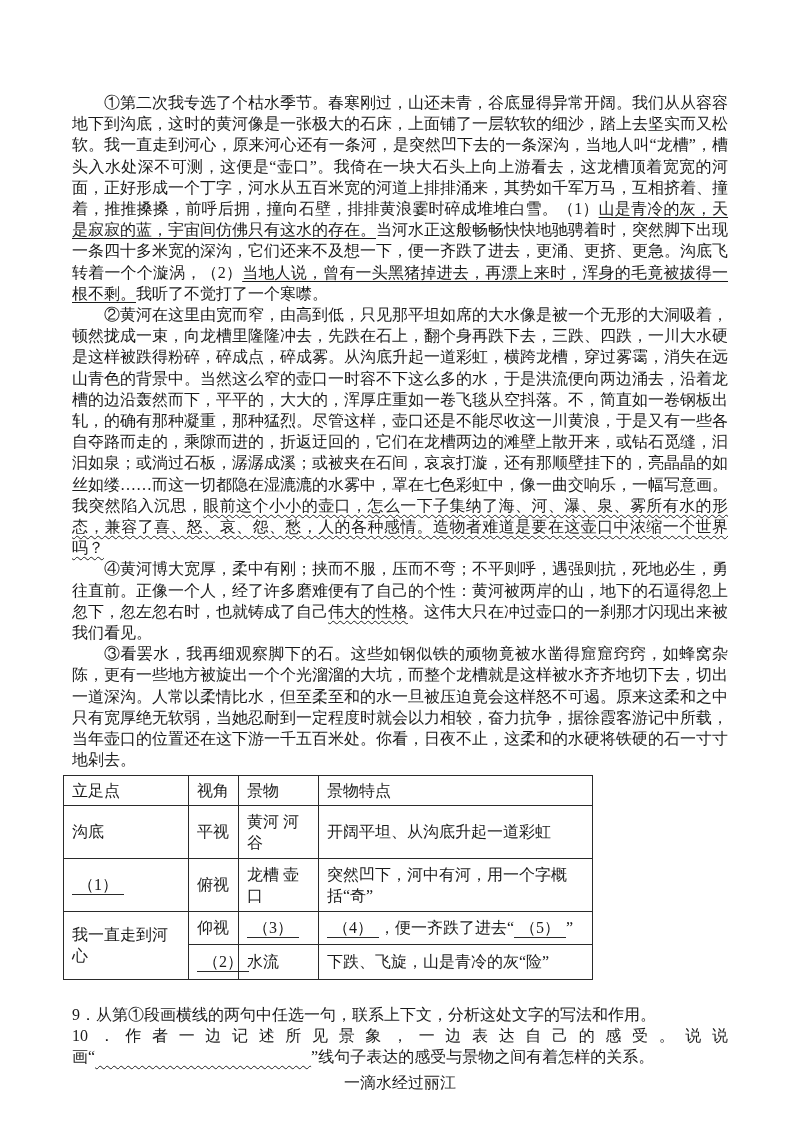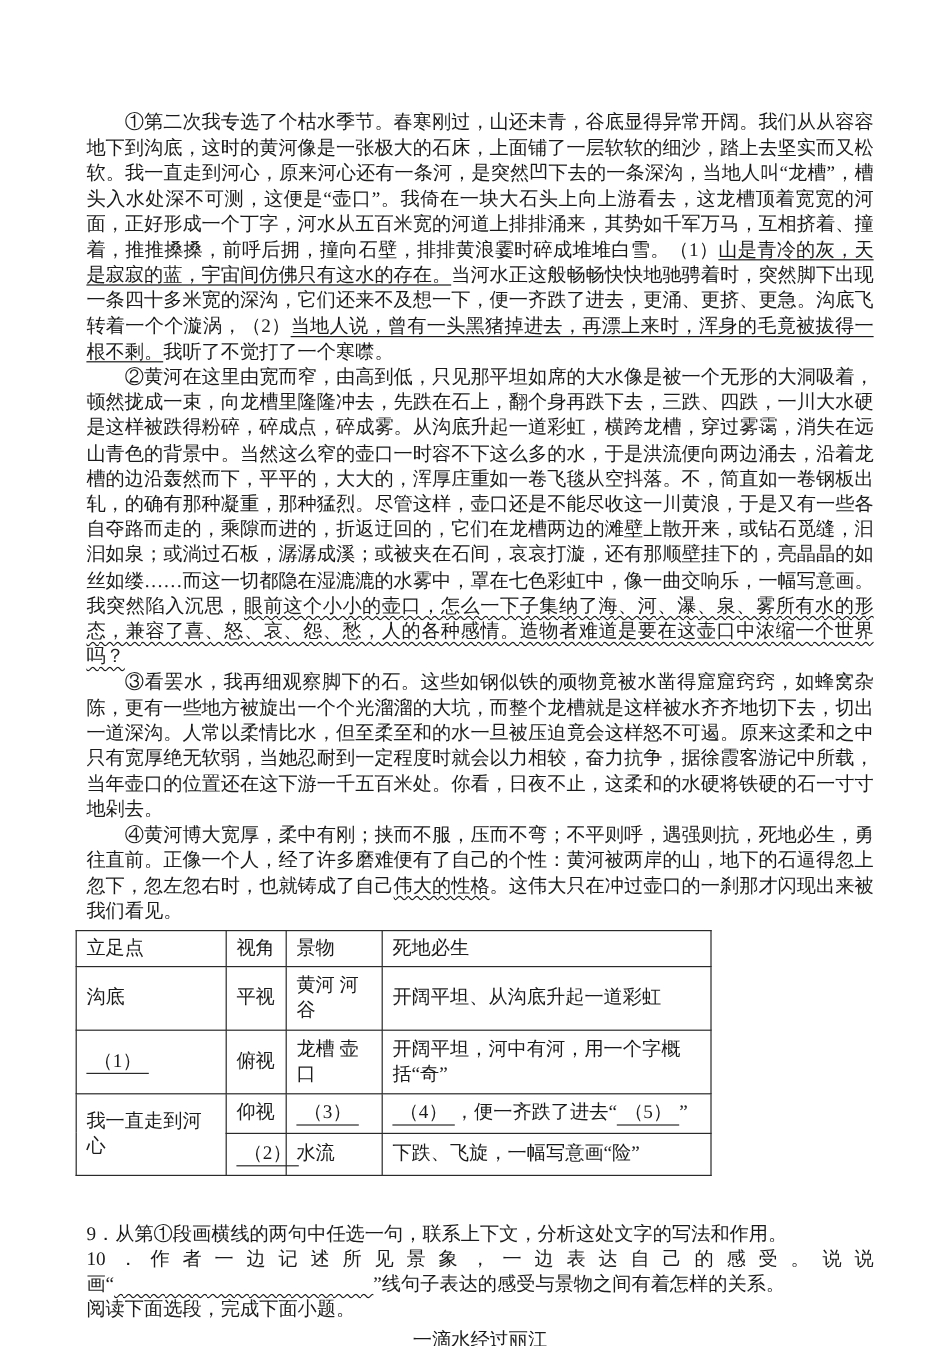--- a/index.html
+++ b/index.html
@@ -53,76 +53,75 @@
   table.q8 tr.r1 td{ height:46px; }
   table.q8 tr.r2 td{ height:46px; }
   table.q8 tr.r3 td{ height:26px; }
   table.q8 tr.r4 td{ height:28px; }
   .blank{
     display:inline-block;
     border-bottom:1px solid #2a2a2a;
     padding:0 6px;
     line-height:18px;
   }
-  .q9{ margin-top:38px; }
+  .q9{ margin-top:24px; }
   .title{
     margin-top:5px;
     text-align:center;
     text-indent:0;
   }
 </style>
 </head>
 <body>
 
 <div class="page">
 
   <p class="para"><span>①第二次我专选了个枯水季节。春寒刚过，山还未青，谷底显得异常开阔。我们从从容容地下到沟底，这时的黄河像是一张极大的石床，上面铺了一层软软的细沙，踏上去坚实而又松软。我一直走到河心，原来河心还有一条河，是突然凹下去的一条深沟，当地人叫“龙槽”，槽头入水处深不可测，这便是“壶口”。我倚在一块大石头上向上游看去，这龙槽顶着宽宽的河面，正好形成一个丁字，河水从五百米宽的河道上排排涌来，其势如千军万马，互相挤着、撞着，推推搡搡，前呼后拥，撞向石壁，排排黄浪霎时碎成堆堆白雪。（1）</span><span class="u-line">山是青冷的灰，天是寂寂的蓝，宇宙间仿佛只有这水的存在。</span><span>当河水正这般畅畅快快地驰骋着时，突然脚下出现一条四十多米宽的深沟，它们还来不及想一下，便一齐跌了进去，更涌、更挤、更急。沟底飞转着一个个漩涡，（2）</span><span class="u-line">当地人说，曾有一头黑猪掉进去，再漂上来时，浑身的毛竟被拔得一根不剩。</span><span>我听了不觉打了一个寒噤。</span></p>
   <p class="para"><span>②黄河在这里由宽而窄，由高到低，只见那平坦如席的大水像是被一个无形的大洞吸着，顿然拢成一束，向龙槽里隆隆冲去，先跌在石上，翻个身再跌下去，三跌、四跌，一川大水硬是这样被跌得粉碎，碎成点，碎成雾。从沟底升起一道彩虹，横跨龙槽，穿过雾霭，消失在远山青色的背景中。当然这么窄的壶口一时容不下这么多的水，于是洪流便向两边涌去，沿着龙槽的边沿轰然而下，平平的，大大的，浑厚庄重如一卷飞毯从空抖落。不，简直如一卷钢板出轧，的确有那种凝重，那种猛烈。尽管这样，壶口还是不能尽收这一川黄浪，于是又有一些各自夺路而走的，乘隙而进的，折返迂回的，它们在龙槽两边的滩壁上散开来，或钻石觅缝，汩汩如泉；或淌过石板，潺潺成溪；或被夹在石间，哀哀打漩，还有那顺壁挂下的，亮晶晶的如丝如缕……而这一切都隐在湿漉漉的水雾中，罩在七色彩虹中，像一曲交响乐，一幅写意画。我突然陷入沉思，</span><span class="wavy">眼前这个小小的壶口，怎么一下子集纳了海、河、瀑、泉、雾所有水的形态，兼容了喜、怒、哀、怨、愁，人的各种感情。造物者难道是要在这壶口中浓缩一个世界吗？</span></p>
+  <p class="para"><span>④黄河博大宽厚，柔中有刚；挟而不服，压而不弯；不平则呼，遇强则抗，死地必生，勇往直前。正像一个人，经了许多磨难便有了自己的个性：黄河被两岸的山，地下的石逼得忽上忽下，忽左忽右时，也就铸成了自己</span><span class="wavy">伟大的性格</span><span>。这伟大只在冲过壶口的一刹那才闪现出来被我们看见。</span></p>
   <p class="para"><span>③看罢水，我再细观察脚下的石。这些如钢似铁的顽物竟被水凿得窟窟窍窍，如蜂窝杂陈，更有一些地方被旋出一个个光溜溜的大坑，而整个龙槽就是这样被水齐齐地切下去，切出一道深沟。人常以柔情比水，但至柔至和的水一旦被压迫竟会这样怒不可遏。原来这柔和之中只有宽厚绝无软弱，当她忍耐到一定程度时就会以力相较，奋力抗争，据徐霞客游记中所载，当年壶口的位置还在这下游一千五百米处。你看，日夜不止，这柔和的水硬将铁硬的石一寸寸地剁去。</span></p>
-  <p class="para"><span>④黄河博大宽厚，柔中有刚；挟而不服，压而不弯；不平则呼，遇强则抗，死地必生，勇往直前。正像一个人，经了许多磨难便有了自己的个性：黄河被两岸的山，地下的石逼得忽上忽下，忽左忽右时，也就铸成了自己</span><span class="wavy">伟大的性格</span><span>。这伟大只在冲过壶口的一刹那才闪现出来被我们看见。</span></p>
 
 
   <table class="q8">
     <colgroup>
       <col style="width:125px">
         <col style="width:50px">
         <col style="width:80px">
         <col style="width:274px">
     </colgroup>
     <tbody>
         <tr class="hdr">
       <td>立足点</td>
       <td>视角</td>
       <td>景物</td>
-      <td>死地必生</td>
+      <td>景物特点</td>
     </tr>
     <tr class="r1">
       <td>沟底</td>
       <td>平视</td>
       <td>黄河 河谷</td>
       <td>开阔平坦、从沟底升起一道彩虹</td>
     </tr>
     <tr class="r2">
       <td><span class="blank">（1）</span></td>
       <td>俯视</td>
       <td>龙槽 壶口</td>
-      <td>开阔平坦，河中有河，用一个字概括“奇”</td>
+      <td>突然凹下，河中有河，用一个字概括“奇”</td>
     </tr>
     <tr class="r3">
       <td rowspan="2">我一直走到河心</td>
       <td>仰视</td>
       <td><span class="blank">（3）</span></td>
       <td><span class="blank">（4）</span><span>，便一齐跌了进去“</span><span class="blank">（5）</span><span>”</span></td>
     </tr>
     <tr class="r4">
       <td><span class="blank">（2）</span></td>
       <td>水流</td>
-      <td>下跌、飞旋，一幅写意画“险”</td>
+      <td>下跌、飞旋，山是青冷的灰“险”</td>
     </tr>
   </tbody>
     </table>
 
   <p class="para qline q9">9．从第①段画横线的两句中任选一句，联系上下文，分析这处文字的写法和作用。</p>
   <p class="para qline"><span>10．作者一边记述所见景象，一边表达自己的感受。说说画“</span><span class="wavy blank-run">&nbsp;&nbsp;&nbsp;&nbsp;&nbsp;&nbsp;&nbsp;&nbsp;&nbsp;&nbsp;&nbsp;&nbsp;&nbsp;&nbsp;&nbsp;&nbsp;&nbsp;&nbsp;&nbsp;&nbsp;&nbsp;&nbsp;&nbsp;&nbsp;&nbsp;&nbsp;&nbsp;&nbsp;&nbsp;&nbsp;&nbsp;&nbsp;&nbsp;&nbsp;&nbsp;&nbsp;&nbsp;&nbsp;&nbsp;&nbsp;&nbsp;&nbsp;&nbsp;&nbsp;&nbsp;&nbsp;&nbsp;&nbsp;&nbsp;&nbsp;&nbsp;&nbsp;&nbsp;&nbsp;</span><span>”线句子表达的感受与景物之间有着怎样的关系。</span></p>
-  <p class="para qline">阅读下面选段，完成下面小题。</p>
   <p class="para title">一滴水经过丽江</p>
 
 </div>
 
 </body></html>

